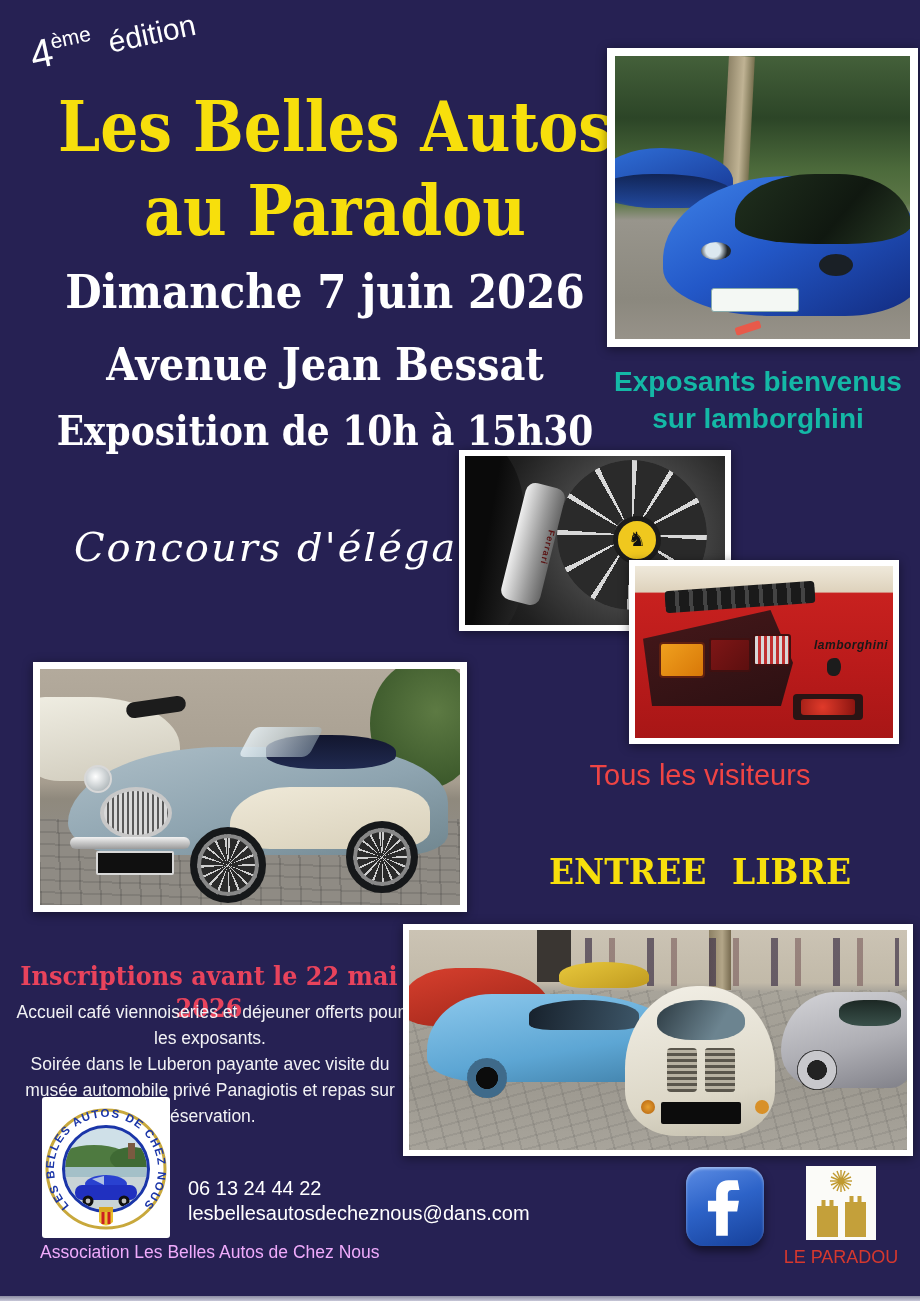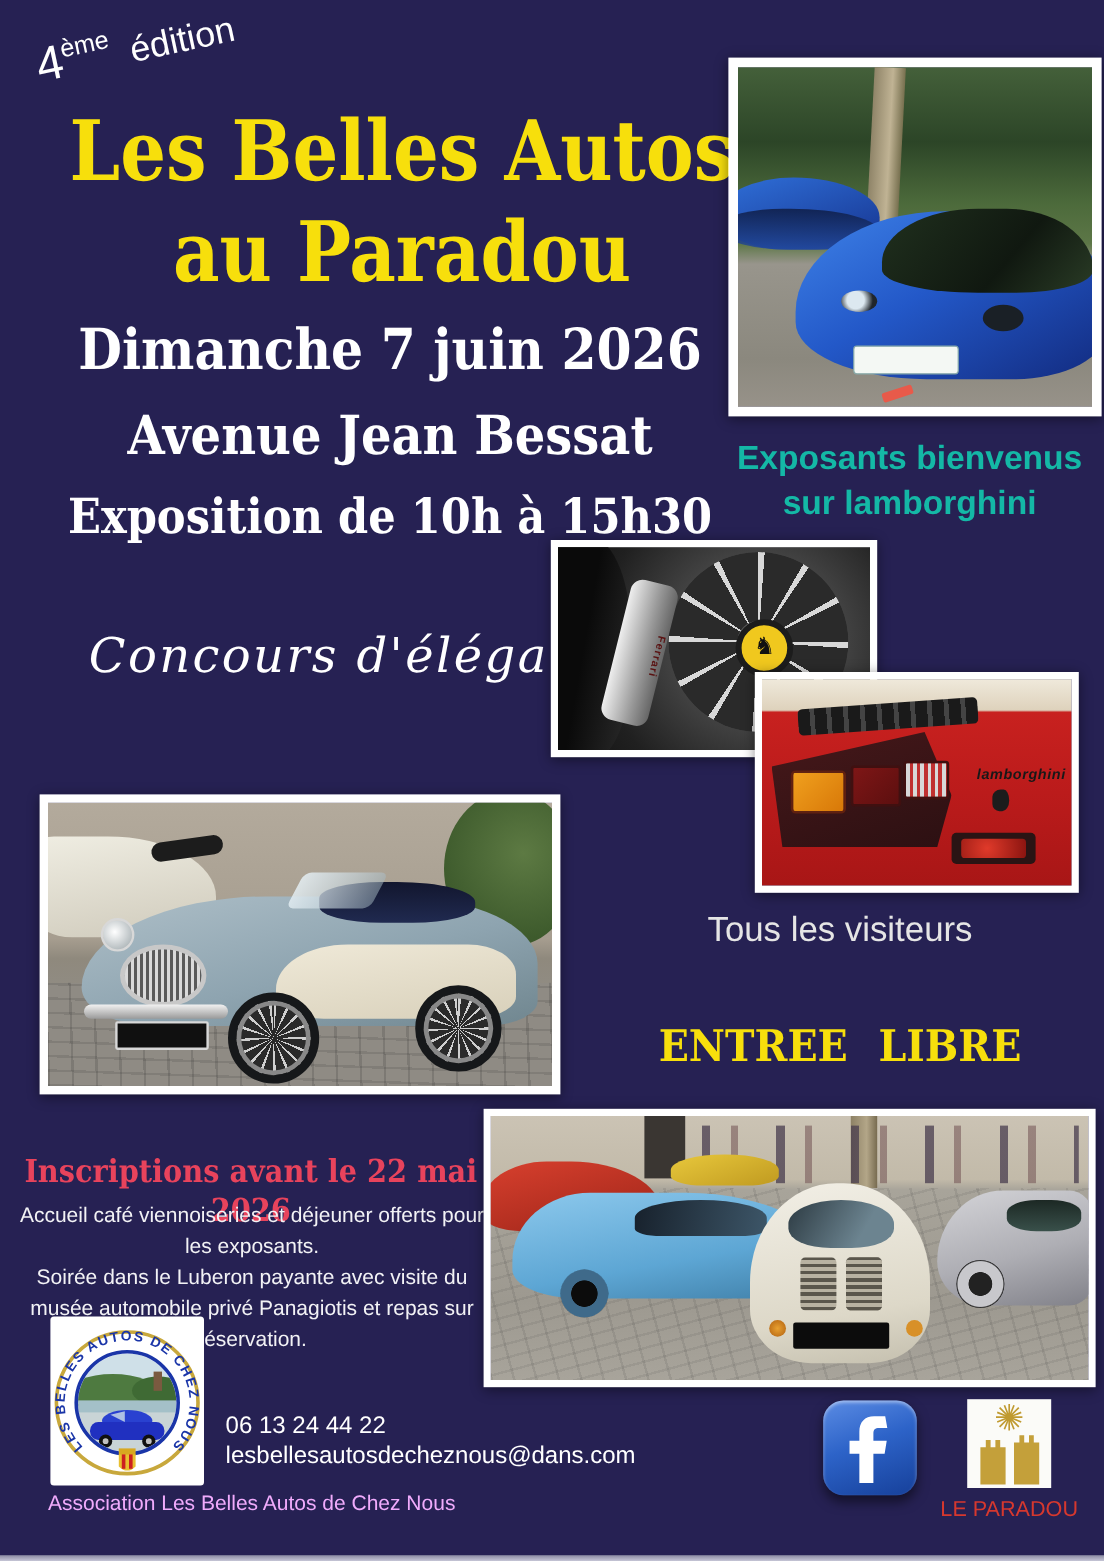--- a/index.html
+++ b/index.html
@@ -19,21 +19,21 @@
   .t1{top:86px;} .t2{top:170px;}
   .whiteline{left:15px;width:620px;text-align:center;color:#fff;transform:scaleY(1.12);transform-origin:top center;}
   .dateline{top:264px;font-size:42px;}
   .venueline{top:337px;font-size:40px;}
   .hoursline{top:407px;font-size:36px;}
 
   .exposants{left:596px;top:363px;width:324px;text-align:center;color:#14b8a6;
              font-weight:bold;font-size:28px;line-height:37px;}
   .concours{left:74px;top:524px;color:#fff;font-family:"DejaVu Serif","Liberation Serif",serif;
             font-style:italic;font-size:40px;letter-spacing:2px;}
-  .visitors{left:540px;top:754px;width:320px;text-align:center;color:#e5e5e5;font-size:29px;line-height:43px;}
+  .visitors{left:540px;top:754px;width:320px;text-align:center;color:#ef4444;font-size:29px;line-height:43px;}
   .entree{left:540px;top:850px;width:320px;text-align:center;color:#f7df0c;font-size:33px;
           word-spacing:14px;transform:scaleY(1.1);transform-origin:top center;}
   .deadline{left:18px;top:960px;width:382px;text-align:center;color:#e8435c;font-size:24px;
             transform:scaleY(1.1);transform-origin:top center;}
   .infotext{left:10px;top:999px;width:400px;text-align:center;color:#f2f2f5;font-size:17.5px;line-height:26px;}
   .contact{left:188px;color:#fff;font-size:20px;}
   .phone{top:1177px;} .email{top:1202px;}
   .assoc{left:40px;top:1242px;color:#f0abfc;font-size:17.5px;}
   .paradou-label{left:781px;top:1247px;width:120px;text-align:center;color:#d6382e;font-size:18px;}
 

